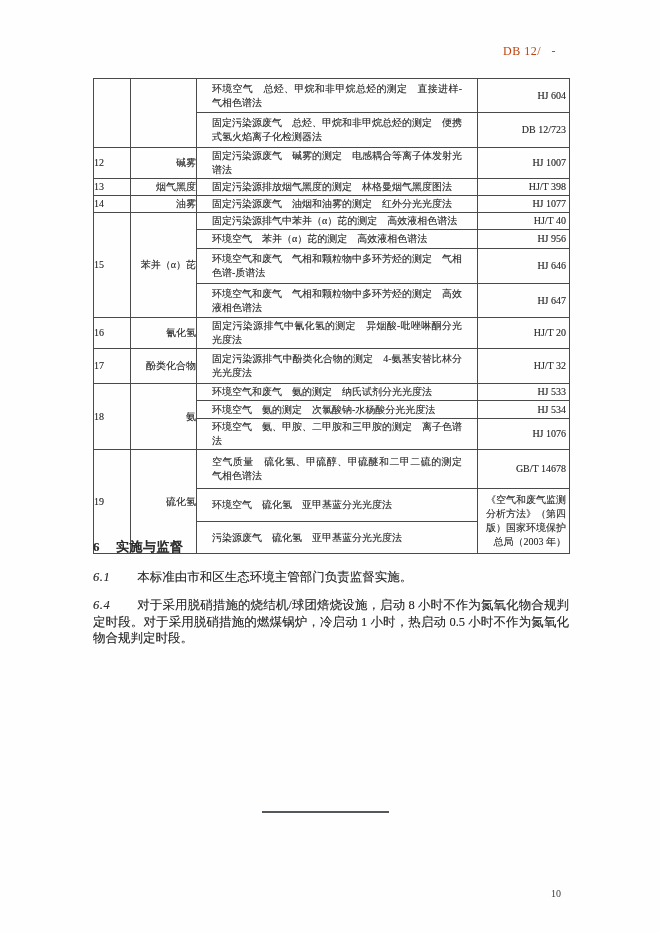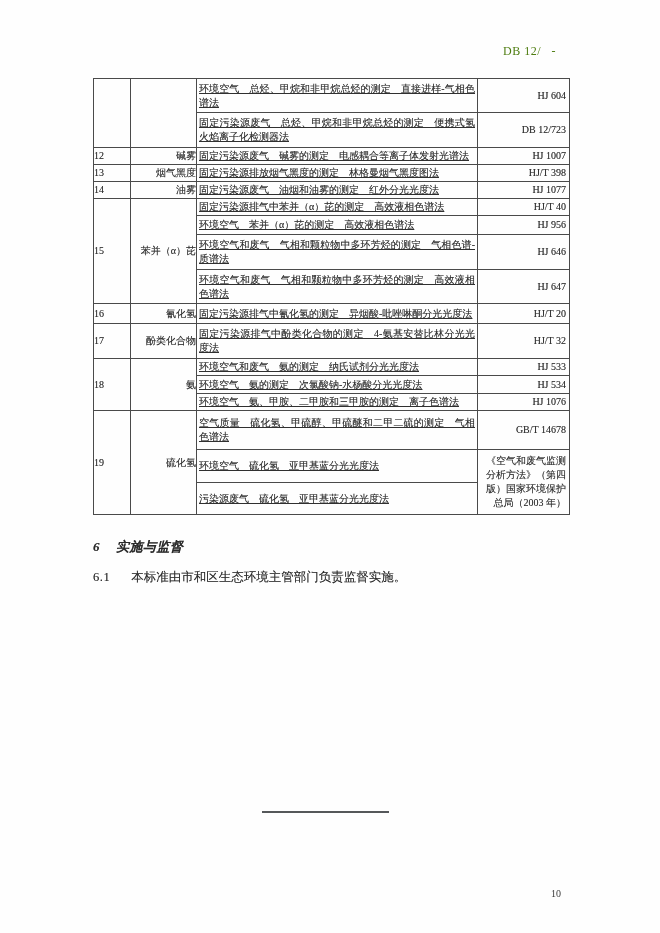--- a/index.html
+++ b/index.html
@@ -1,44 +1,44 @@
 <!DOCTYPE html>
 <html><head>
 <meta charset="utf-8">
 <style>
   * { margin: 0; padding: 0; box-sizing: border-box; }
   html,body { width: 660px; height: 933px; background: #ffffff; }
   body { font-family: "Liberation Serif", "DejaVu Serif", serif; color: #2b2b2b; }
   .page { position: relative; width: 660px; height: 933px; background: #fefefe; overflow: hidden; }
 
   .doc-header { position: absolute; top: 44px; right: 104px; font-size: 12px; letter-spacing: .5px;
-                color: #4d7c0f; white-space: pre; }
+                color: #c2410c; white-space: pre; }
 
   table.std-table { position: absolute; top: 78px; left: 93px; width: 476px;
                     border-collapse: collapse; table-layout: fixed;
                     font-size: 10px; color: #303030; }
   table.std-table td { border: 1px solid #4a4a4a; overflow: hidden;
                        line-height: 14px; vertical-align: middle;
                        text-shadow: 0 0 .5px rgba(70,70,70,.55); }
   td.c-no  { width: 37px; text-align: left; }
   td.c-pol { width: 66px; text-align: right; }
-  td.c-met { width: 281px; text-align: left; padding: 1px 2px; text-align: justify; text-decoration: underline; }
+  td.c-met { width: 281px; text-align: left; padding: 1px 15px; text-align: justify; }
   td.c-std { width: 92px; text-align: right; padding: 1px 3px; }
   tr.h34 { height: 34px; } tr.h35 { height: 35px; } tr.h16 { height: 16px; }
   tr.h17 { height: 17px; } tr.h18 { height: 18px; } tr.h19 { height: 19px; }
   tr.h20 { height: 20px; margin-top: 48px; } tr.h39 { height: 39px; } tr.h33 { height: 33px; }
   tr.h32 { height: 32px; }
 
   .sections { position: absolute; left: 93px; top: 539px; width: 476px;
               font-size: 12.5px; line-height: 16.5px; text-align: justify;
               color: #2b2b2b; text-shadow: 0 0 .5px rgba(70,70,70,.5); }
-  .sections h2 { font-size: 13px; font-weight: bold; margin: 0 0 13px 0; letter-spacing: .5px; font-style: italic; }
+  .sections h2 { font-size: 13px; font-weight: bold; margin: 0 0 13px 0; letter-spacing: .5px; }
   .sections h2 .sec-no { margin-right: 16px; font-weight: bold; }
   .sections p { margin: 0 0 12px 0; }
-  .sections p .p-no { margin-right: 21px; letter-spacing: .5px; }
+  .sections p .p-no { margin-right: 27px; letter-spacing: .5px; font-style: italic; }
 
   .end-divider { position: absolute; left: 262px; top: 811px; width: 127px; height: 2px;
                  background: #55585a; }
   .page-number { position: absolute; top: 860px; right: 99px; font-size: 10px; color: #3a3a3a; margin-top: 28px; }
 </style>
 </head>
 <body>
 
 <div class="page">
 
@@ -139,19 +139,20 @@
     </tr>
     <tr class="h32">
       <td class="c-met">污染源废气　硫化氢　亚甲基蓝分光光度法</td>
     </tr>
   </tbody>
     </table>
 
   <div class="sections">
     <h2><span class="sec-no">6</span><span>实施与监督</span></h2>
     <p><span class="p-no">6.1</span><span>本标准由市和区生态环境主管部门负责监督实施。</span></p>
+    <p><span class="p-no">6.4</span><span>对于采用脱硝措施的烧结机/球团焙烧设施，启动 8 小时不作为氮氧化物合规判定时段。对于采用脱硝措施的燃煤锅炉，冷启动 1 小时，热启动 0.5 小时不作为氮氧化物合规判定时段。</span></p>
   </div>
 
   <div class="end-divider"></div>
 
   <div class="page-number">10</div>
 
 </div>
 
 </body></html>

